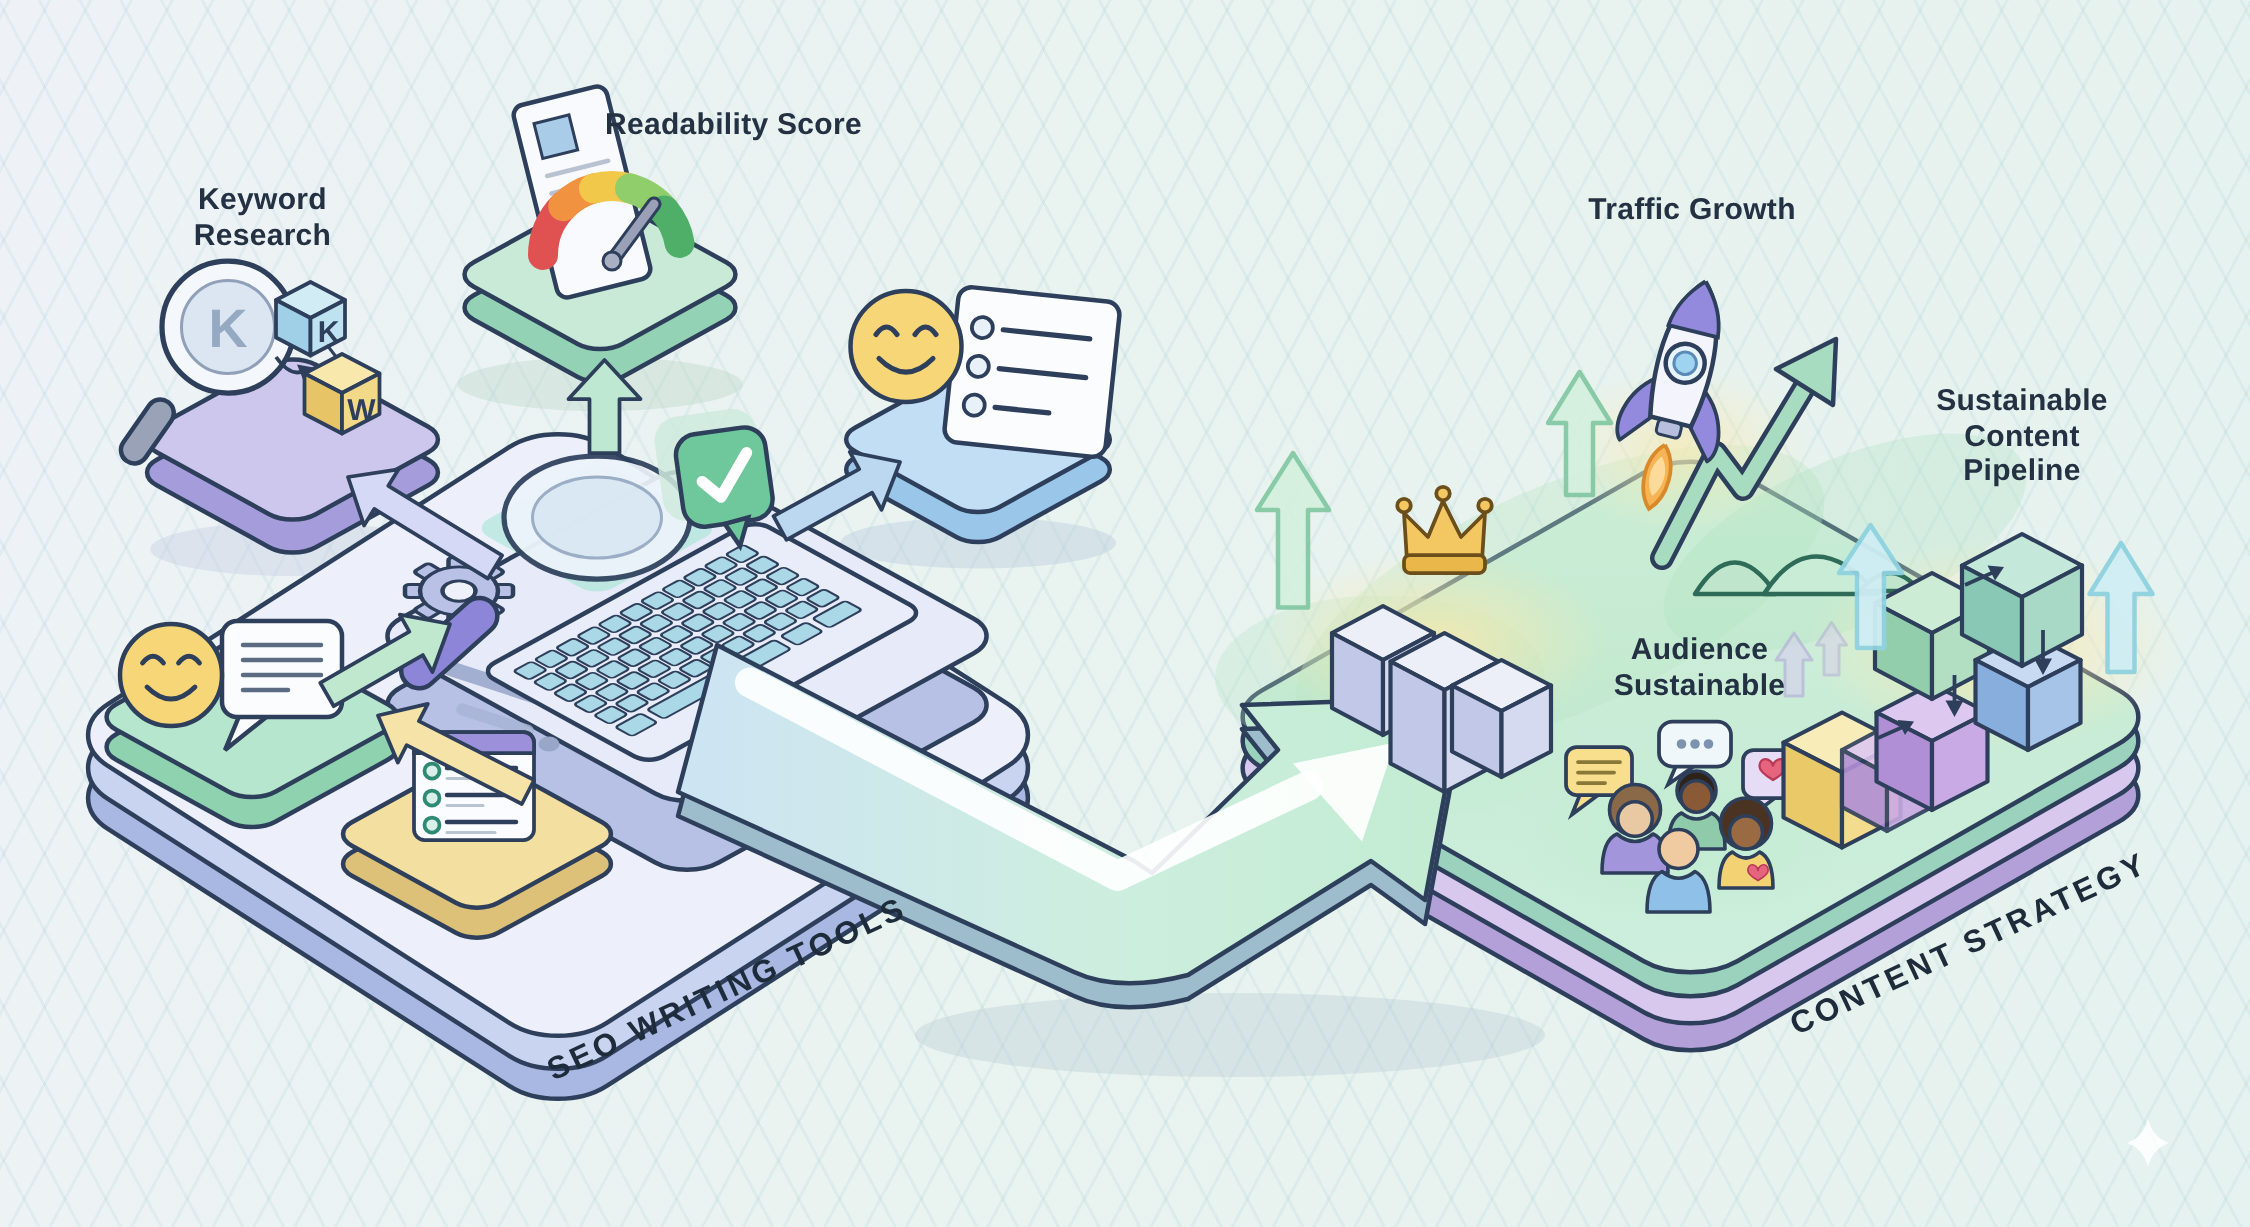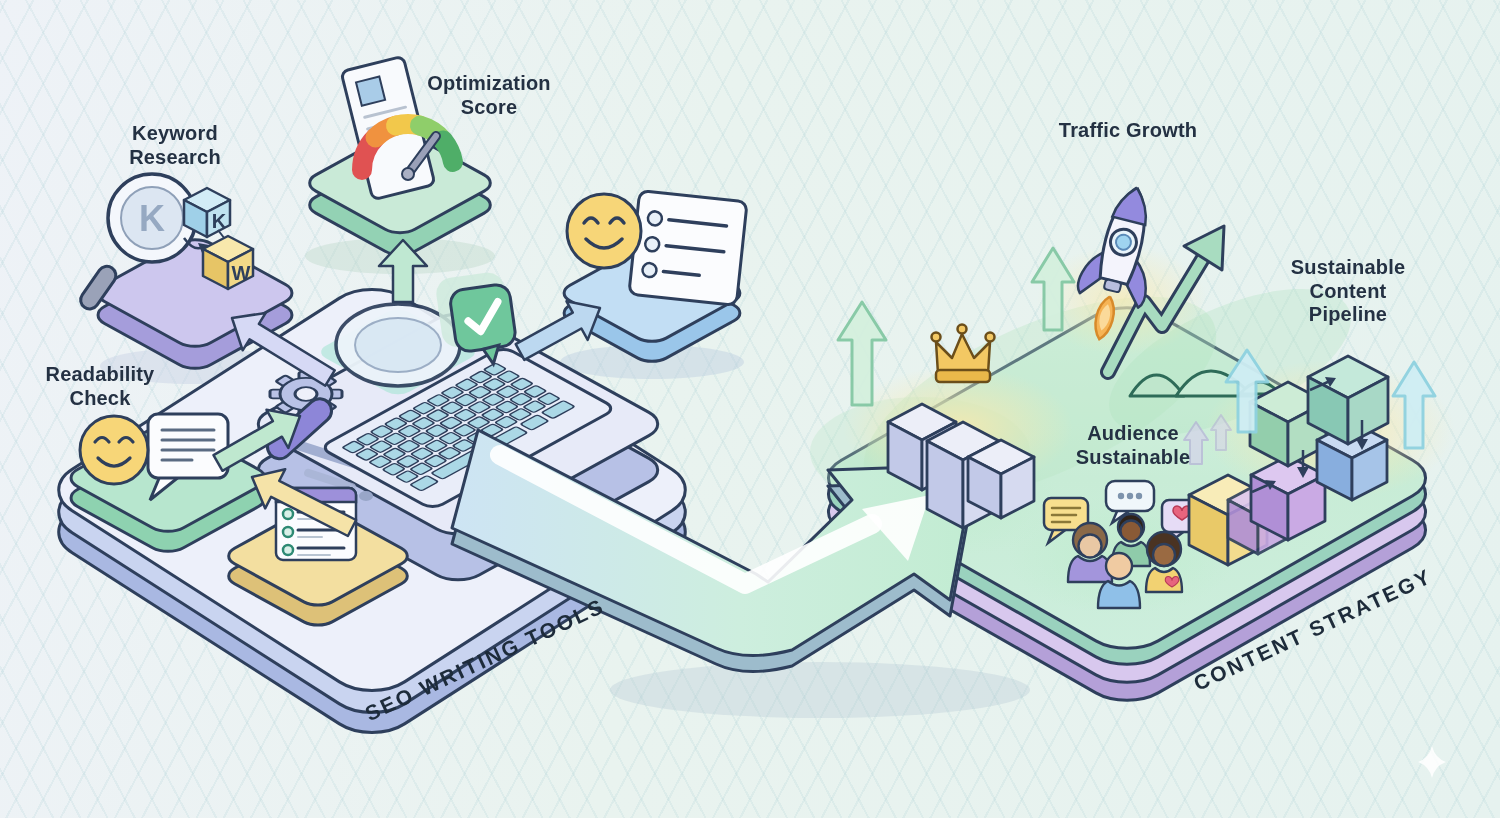--- a/index.html
+++ b/index.html
@@ -441,22 +441,21 @@
 
   <polygon points="1238,432 1238,382 1226,382 1247,350 1268,382 1256,382 1256,432" fill="#cfeef4" stroke="#8fd2e0" stroke-width="3" stroke-linejoin="round" opacity="0.95"></polygon>
   <polygon points="1405,448 1405,396 1393,396 1414,362 1435,396 1423,396 1423,448" fill="#cfeef4" stroke="#8fd2e0" stroke-width="3" stroke-linejoin="round" opacity="0.95"></polygon>
   <polygon points="1190,464 1190,440 1184,440 1196,422 1208,440 1202,440 1202,464" fill="#d8ccf0" stroke="#b0a0d8" stroke-width="2" stroke-linejoin="round" opacity="0.55"></polygon>
   <polygon points="1216,450 1216,430 1211,430 1221,415 1231,430 1226,430 1226,450" fill="#d8ccf0" stroke="#b0a0d8" stroke-width="2" stroke-linejoin="round" opacity="0.45"></polygon>
 
   <path d="M 1432,746 Q 1435,758 1446,762 Q 1435,766 1432,778 Q 1429,766 1418,762 Q 1429,758 1432,746" fill="#ffffff" opacity="0.85"></path>
 </svg>
 
 <div class="node-label" style="left:95px;top:122px;width:160px;">Keyword Research</div>
-<div class="node-label" style="left:399px;top:72px;width:180px;">Optimization Score</div>
-<div class="node-label" style="left:20px;top:363px;width:160px;">Readability Check</div>
-<div class="node-label" style="left:1048px;top:119px;width:160px;">Traffic Growth</div>
+<div class="node-label" style="left:399px;top:72px;width:180px;">Readability Score</div>
+<div class="node-label" style="left:1048px;top:129px;width:160px;">Traffic Growth</div>
 <div class="node-label" style="left:1043px;top:422px;width:180px;">Audience Sustainable</div>
 <div class="node-label" style="left:1268px;top:256px;width:160px;">Sustainable Content Pipeline</div>
 
 <div class="platform-title" style="left:295px;top:648px;width:380px;">SEO WRITING TOOLS</div>
 <div class="platform-title" style="left:1128px;top:618px;width:370px;">CONTENT STRATEGY</div>
 
 </div>
 
 </body></html>

